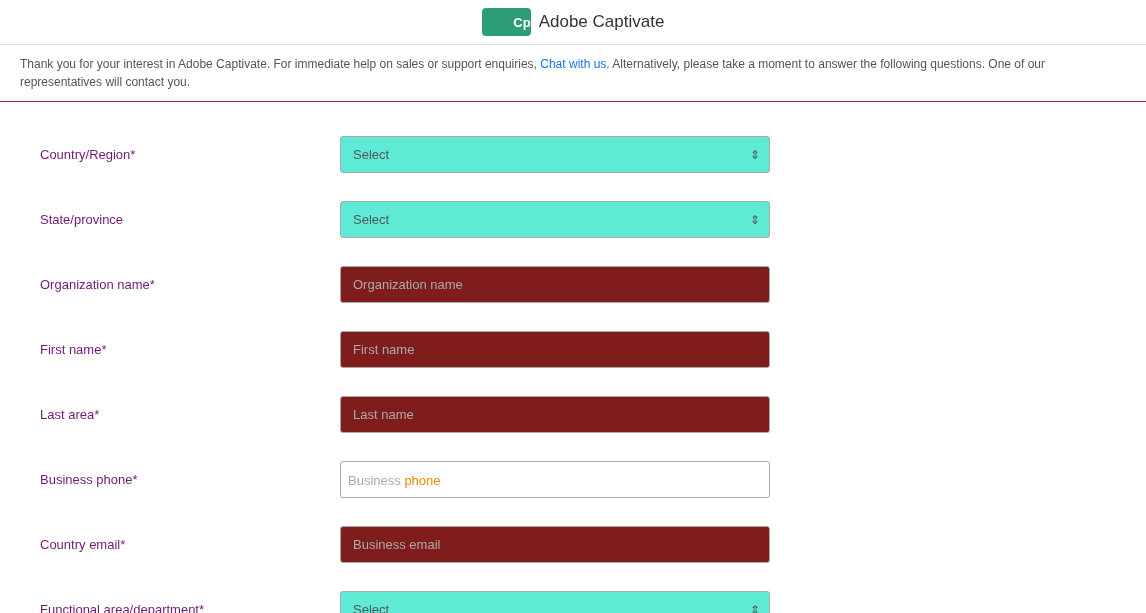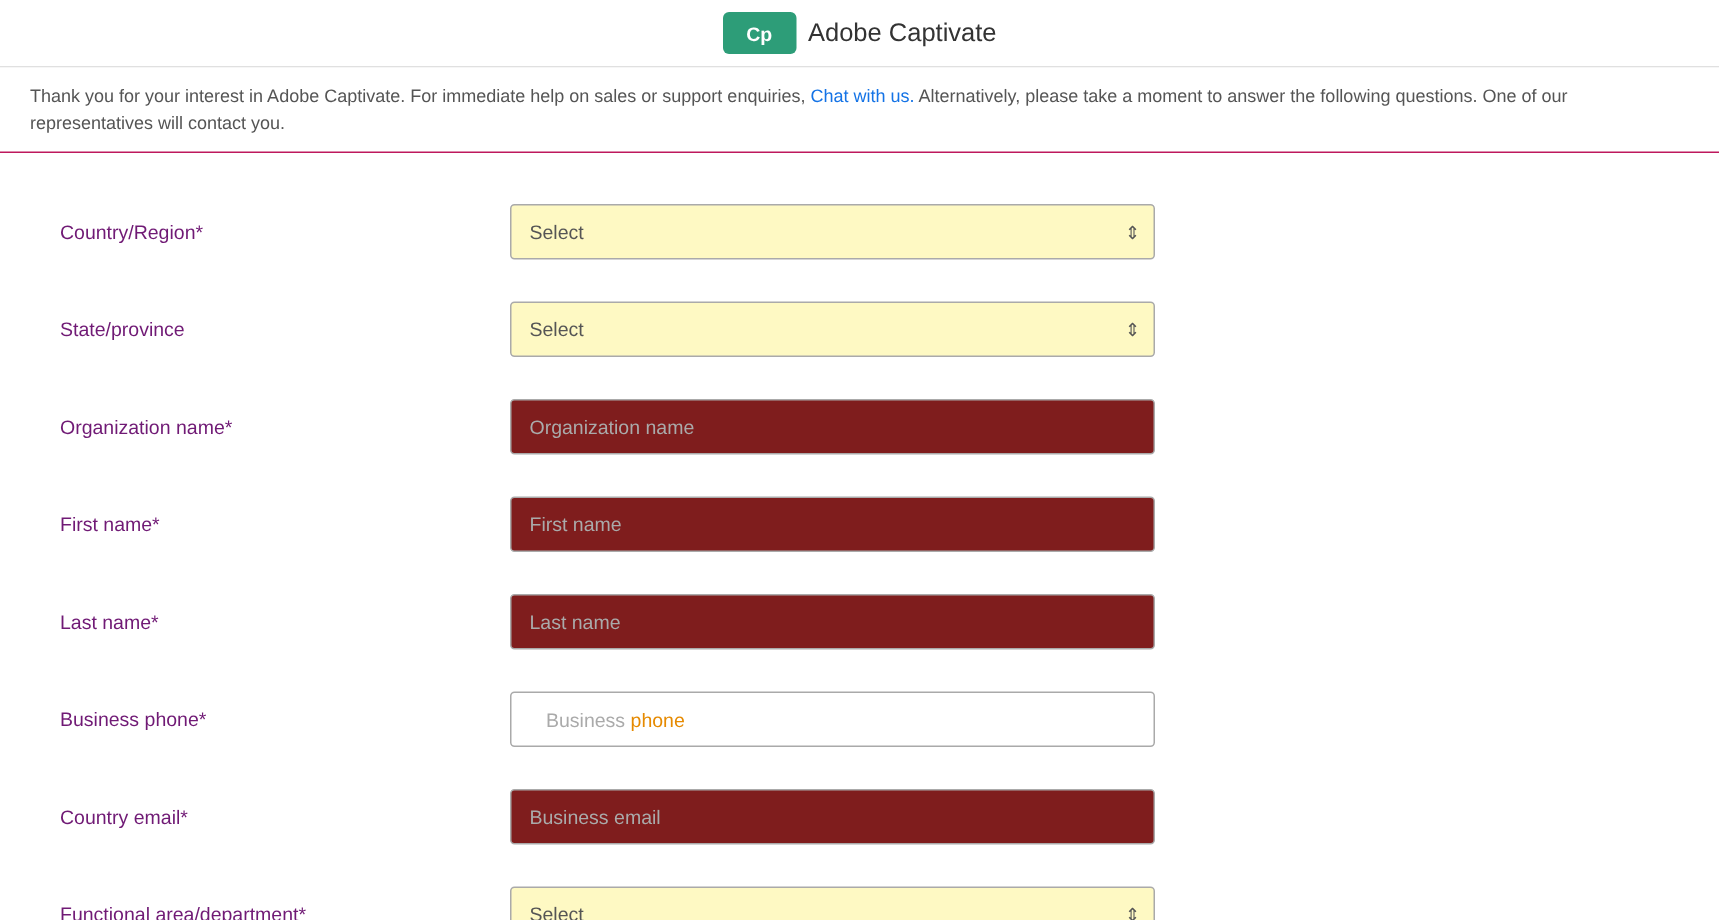--- a/index.html
+++ b/index.html
@@ -26,21 +26,21 @@
 
     .header-logo {
       width: 49px;
       height: 28px;
       background: #2d9d78;
       color: white;
       font-weight: bold;
       font-size: 13px;
       display: flex;
       align-items: center;
-      justify-content: center;
+      justify-content: flex-end;
       border-radius: 4px;
       margin-right: 8px;
     }
 
     .header-title {
       font-size: 17px;
       color: #333;
     }
 
     .banner {
@@ -111,21 +111,21 @@
       width: 100%;
     }
 
     .select-wrapper select {
       width: 100%;
       padding: 10px 12px;
       border: 1px solid #aaa;
       border-radius: 3px;
       font-size: 13px;
       color: #555;
-      background: #fef9c3;
+      background: #5eead4;
       appearance: none;
       -webkit-appearance: none;
       cursor: pointer;
     }
 
     .select-wrapper::after {
       content: '⇕';
       position: absolute;
       right: 10px;
       top: 50%;
@@ -181,32 +181,32 @@
   </div>
 
   <div class="form-row">
     <div class="form-label">First name*</div>
     <div class="form-field">
       <input type="text" placeholder="First name" style="">
     </div>
   </div>
 
   <div class="form-row">
-    <div class="form-label">Last name*</div>
+    <div class="form-label">Last area*</div>
     <div class="form-field">
       <input type="text" placeholder="Last name" style="">
     </div>
   </div>
 
   <div class="form-row">
     <div class="form-label">Business phone*</div>
     <div class="form-field">
       <div style="position:relative;">
         <input type="text" id="business-phone-input" style="width: 100%; padding: 10px 12px; border: 1px solid rgb(170, 170, 170); border-radius: 3px; font-size: 13px; color: rgb(153, 153, 153); background: rgb(255, 255, 255); outline: none;">
-        <span id="phone-placeholder" style="position:absolute; left:24px; top:50%; transform:translateY(-50%); pointer-events:none; font-size:13px; color:#aaa;">Business <span style="color:#e68a00;">phone</span></span>
+        <span id="phone-placeholder" style="position:absolute; left:8px; top:50%; transform:translateY(-50%); pointer-events:none; font-size:13px; color:#aaa;">Business <span style="color:#e68a00;">phone</span></span>
       </div>
     </div>
   </div>
 
   <div class="form-row">
     <div class="form-label">Country email*</div>
     <div class="form-field">
       <input type="email" placeholder="Business email" style="">
     </div>
   </div>

